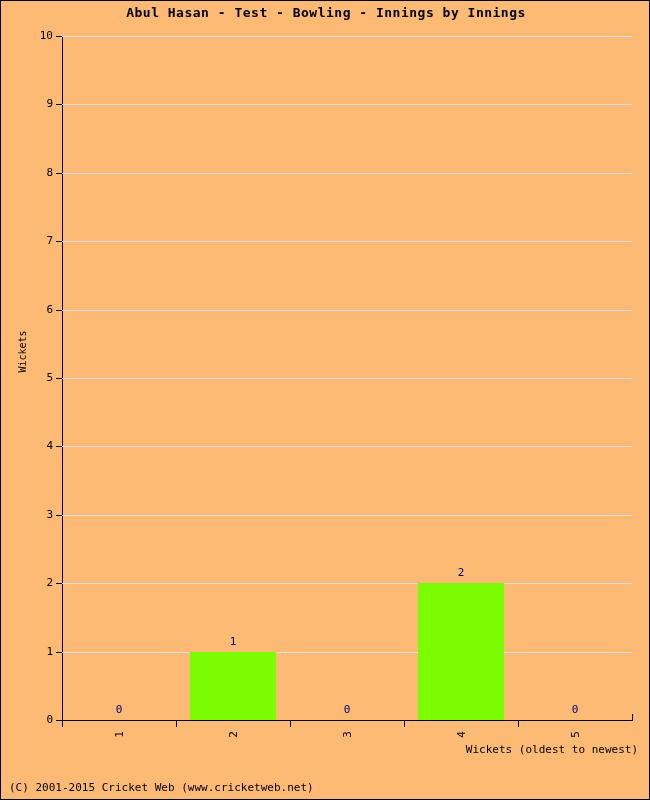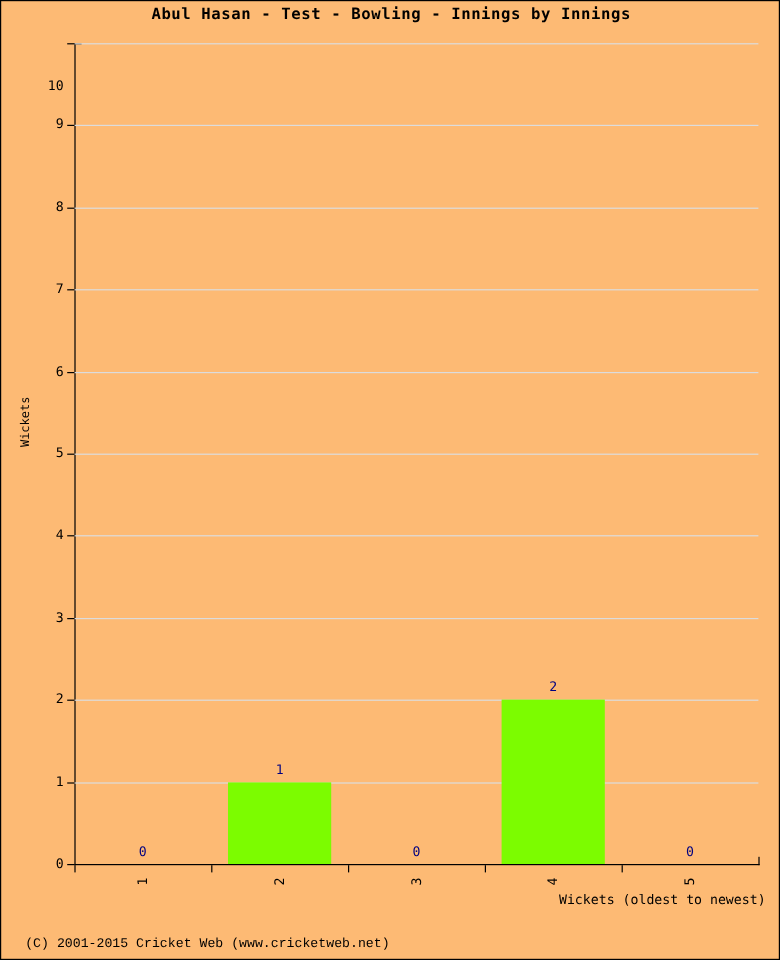--- a/index.html
+++ b/index.html
@@ -155,26 +155,25 @@
     top: 742px;
     width: 637px;
     text-align: right;
     font-size: 11px;
     color: #000000;
     white-space: nowrap;
   }
   
   #footer-text {
     position: absolute;
-    left: 20px;
+    left: 8px;
     top: 780px;
     font-size: 11px;
     color: #000000;
     white-space: nowrap;
-    font-family: Liberation Mono, monospace;
   }
 </style>
 </head>
 <body>
 
 <div id="chart-root">
 
   <div id="chart-title">Abul Hasan - Test - Bowling - Innings by Innings</div>
 
   <div class="axis-line-y"></div>
@@ -233,21 +232,21 @@
       <div class="ytick" style="top: 171.8px;"></div>
       <div class="ylabel-wrap" style="top: 171.8px;">
         <div class="ylabel" style="top: -6px; position: absolute; right: 0px;">8</div>
       </div>
       <div class="ytick" style="top: 103.4px;"></div>
       <div class="ylabel-wrap" style="top: 103.4px;">
         <div class="ylabel" style="top: -6px; position: absolute; right: 0px;">9</div>
       </div>
       <div class="ytick" style="top: 35px;"></div>
       <div class="ylabel-wrap" style="top: 35px;">
-        <div class="ylabel" style="top: -6px; position: absolute; right: 0px; margin-top: 36px;">10</div>
+        <div class="ylabel" style="top: -6px; position: absolute; right: 0px;">10</div>
       </div>
     </div>
 
   <div id="bars-group">
       <div class="bar-value" style="width: 40px; left: 98px; top: 702px; color: rgb(0, 0, 128);">0</div>
       <div class="bar" style="left: 188.965px; top: 650.6px; width: 86.07px; height: 68.4px; background: rgb(124, 252, 0); position: absolute;"></div>
       <div class="bar-value" style="width: 40px; left: 212px; top: 633.6px; color: rgb(0, 0, 128);">1</div>
       <div class="bar-value" style="width: 40px; left: 326px; top: 702px; color: rgb(0, 0, 128);">0</div>
       <div class="bar" style="left: 416.965px; top: 582.2px; width: 86.07px; height: 136.8px; background: rgb(124, 252, 0); position: absolute;"></div>
       <div class="bar-value" style="width: 40px; left: 440px; top: 565.2px; color: rgb(0, 0, 128);">2</div>

